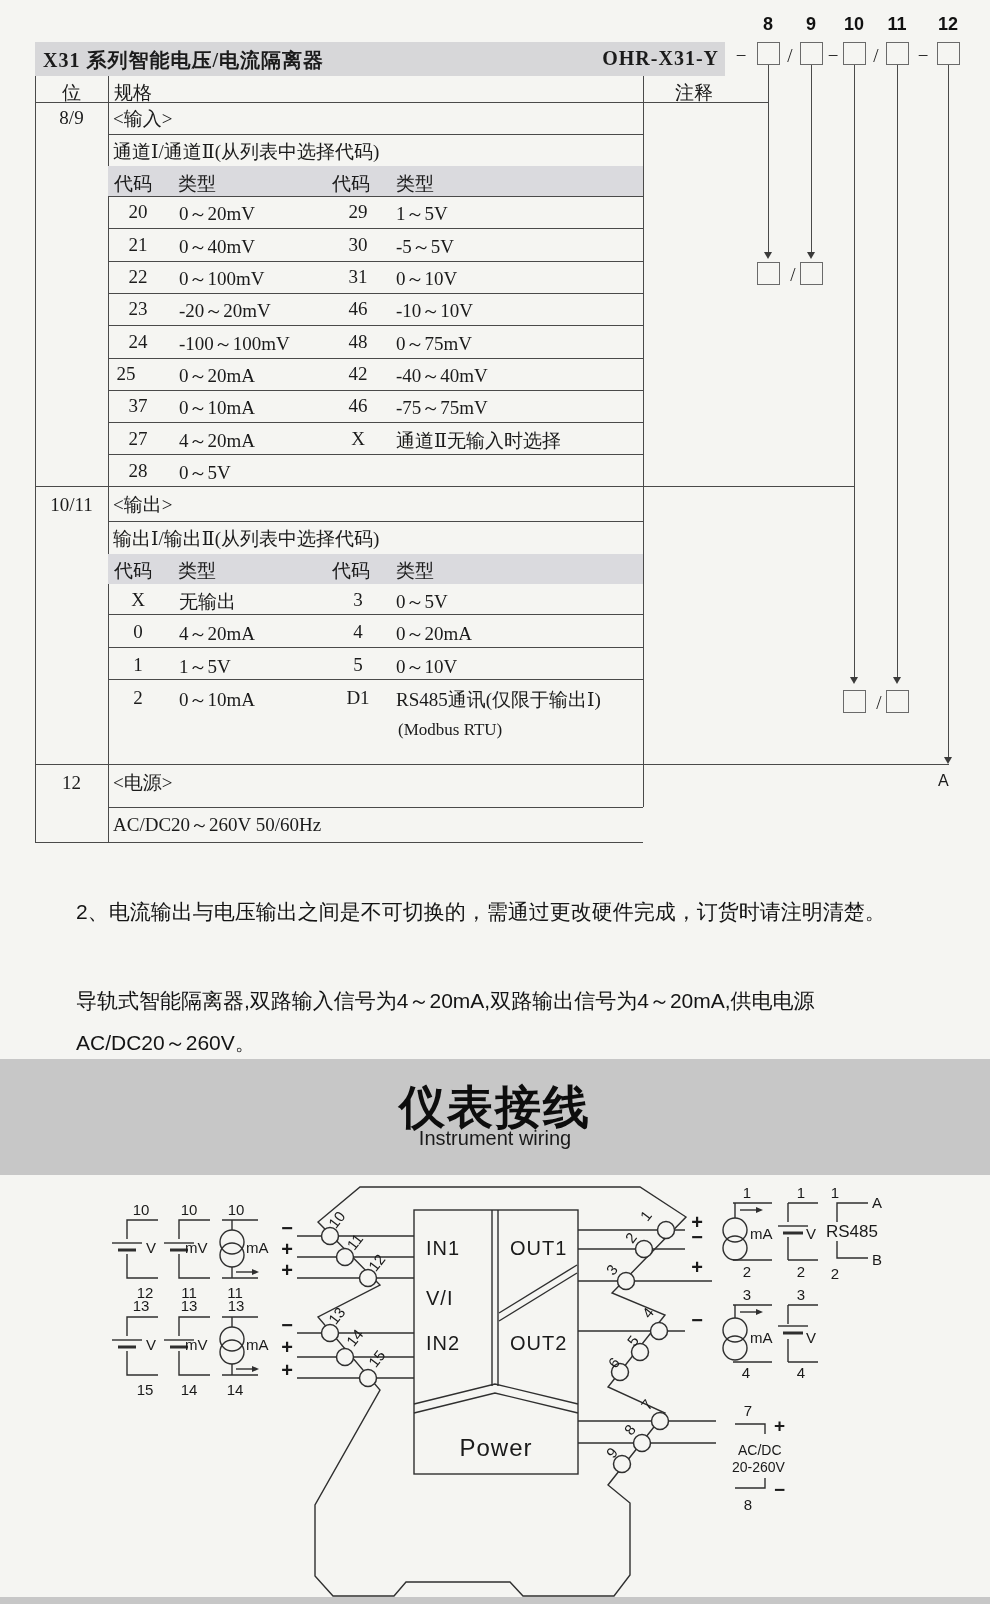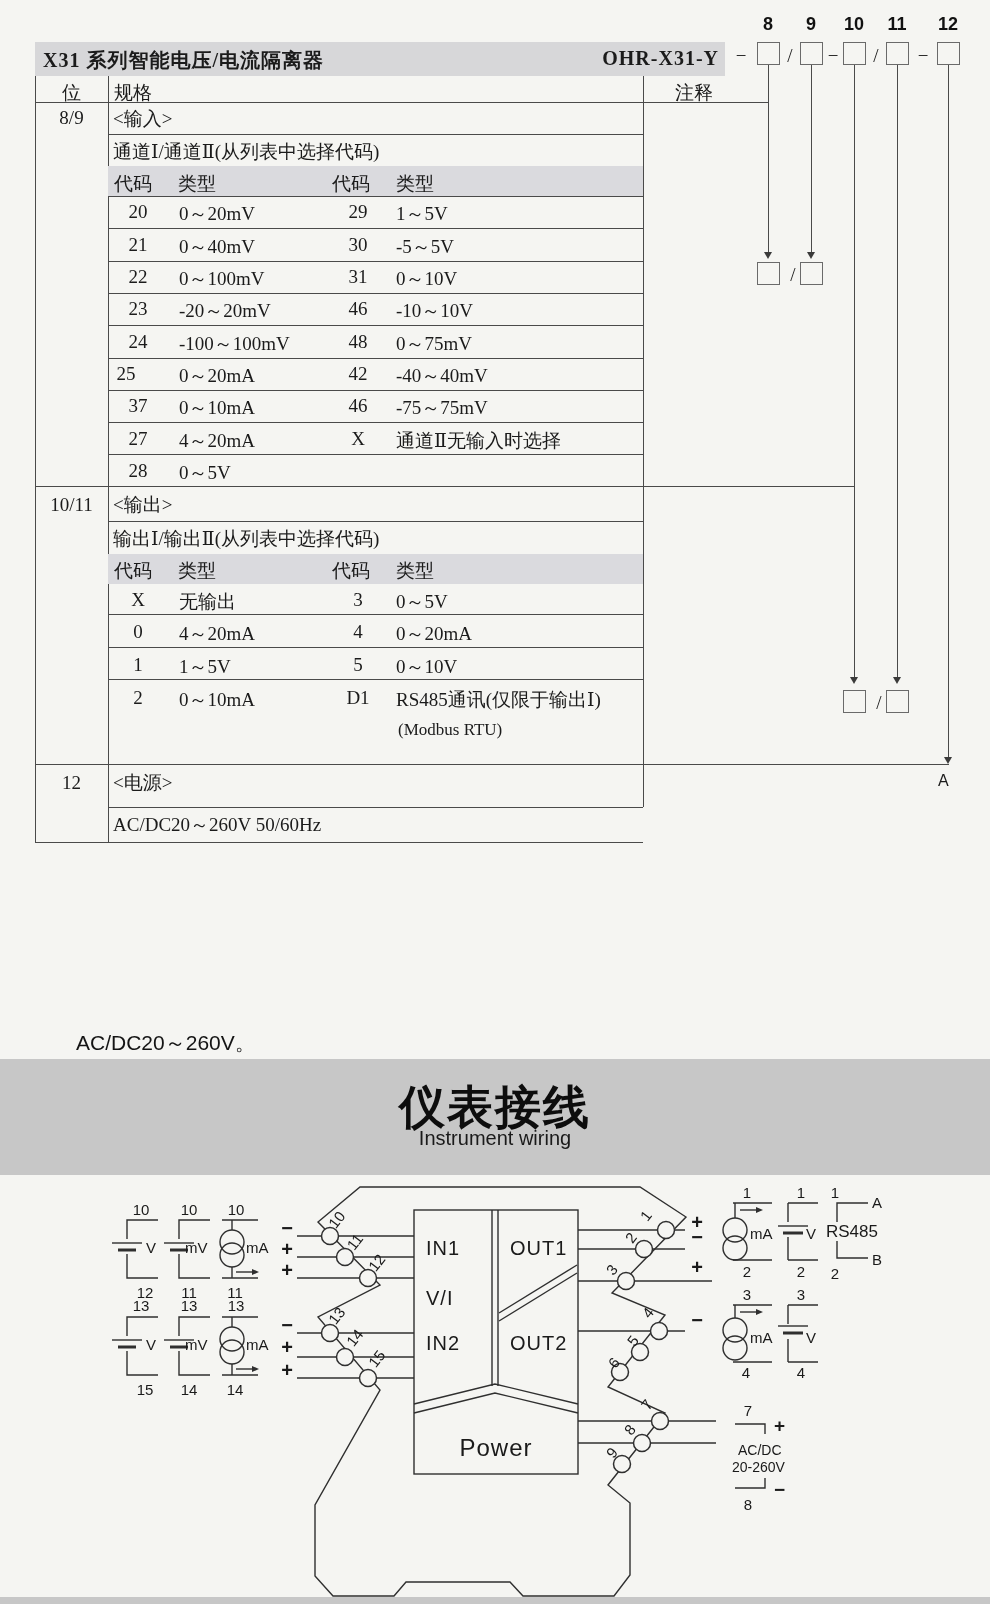--- a/index.html
+++ b/index.html
@@ -186,20 +186,22 @@
   <span class="t tc" style="left:112px;top:687px;width:52px">2</span>
   <span class="t" style="left:179px;top:687px">0～10mA</span>
   <span class="t tc" style="left:332px;top:687px;width:52px">D1</span>
   <span class="t" style="left:396px;top:687px">RS485通讯(仅限于输出Ⅰ)</span>
   <span class="t" style="left:398px;top:720px;font-size:17px">(Modbus  RTU)</span>
 
   <span class="t tc" style="left:35px;top:772px;width:73px">12</span>
   <span class="t" style="left:113px;top:770px">&lt;电源&gt;</span>
   <span class="t" style="left:113px;top:812px">AC/DC20～260V  50/60Hz</span>
 
+  <span class="note" style="left:76px;top:898px">2、电流输出与电压输出之间是不可切换的，需通过更改硬件完成，订货时请注明清楚。</span>
+  <span class="note" style="left:76px;top:987px">导轨式智能隔离器,双路输入信号为4～20mA,双路输出信号为4～20mA,供电电源</span>
   <span class="note" style="left:76px;top:1029px">AC/DC20～260V。</span>
 
   <div class="banner">
     <div class="bt">仪表接线</div>
     <div class="bs">Instrument wiring</div>
   </div>
 
   <svg class="abs" style="left:0;top:1175px" width="990" height="422" viewBox="0 0 990 422">
     <g stroke="#2f2f2f" stroke-width="1.4" fill="none">
       <path d="M360,12 L640,12 L686,42 L612,118 L665,140 L608,212 L665,238 L608,310 L630,328 L630,400 L614,421 L523,421 L510,407 L406,407 L394,421 L333,421 L315,401 L315,330 L380,215 L318,142 L380,110 L318,47 Z"></path>

